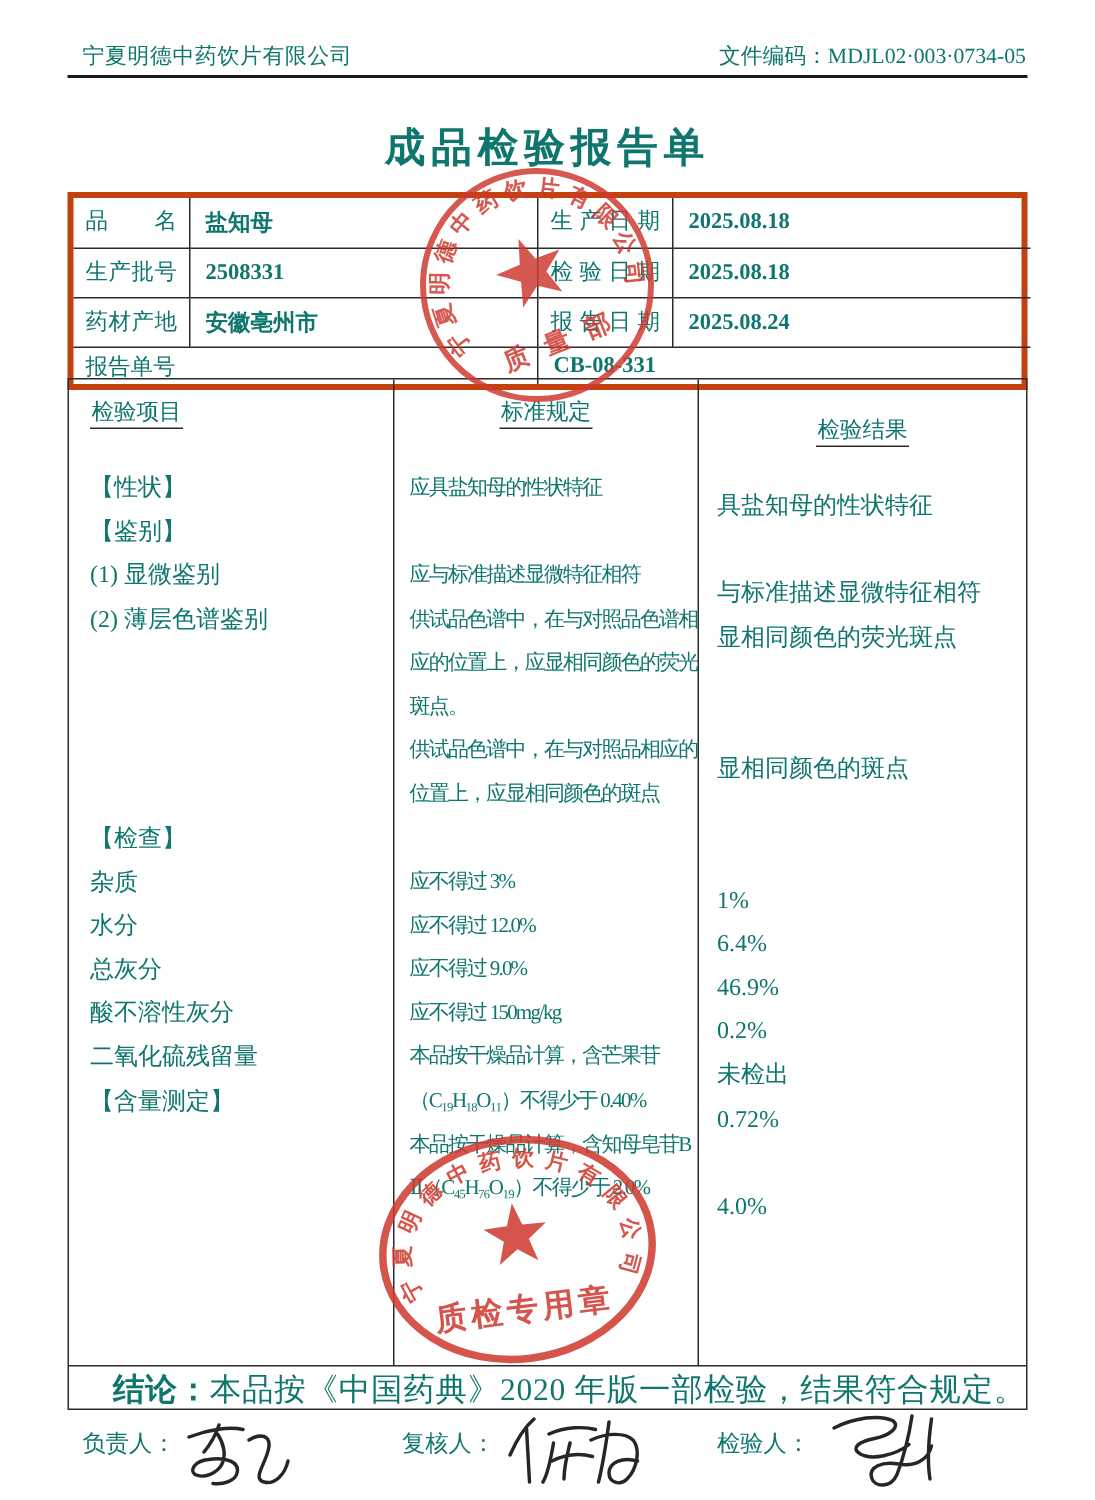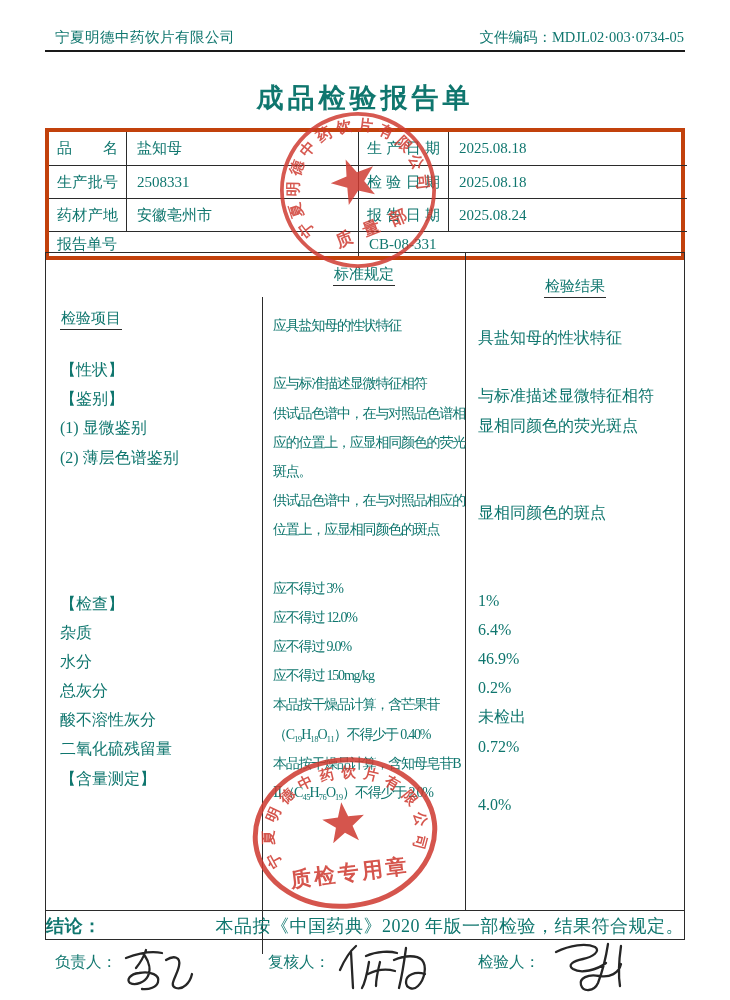--- a/index.html
+++ b/index.html
@@ -17,44 +17,44 @@
   
   .info{position:absolute;left:45px;top:128px;width:640px;border:4px solid #c2410c;
         display:grid;grid-template-columns:78px 232px 90px 238px;
         grid-template-rows:34px 33px 33px 24px;box-sizing:border-box;}
   .cell{display:flex;align-items:center;font-size:15px;box-sizing:border-box;
         border-right:1px solid #2b2b2b;border-bottom:1px solid #2b2b2b;
         padding:0 8px;white-space:nowrap;overflow:visible;}
   .cell.lastcol{border-right:none;}
   .cell.lastrow{border-bottom:none;}
   .cell.spread{display:block;line-height:33px;text-align:justify;text-align-last:justify;}
-  .cell.val{padding-left:10px;}
+  .cell.val{padding-left:10px;font-weight:bold;}
   .span2a{grid-column:1/3;}
   .span2b{grid-column:3/5;}
 
   
   .insp{position:absolute;left:45px;top:252px;width:640px;height:688px;
         border:1px solid #2b2b2b;box-sizing:border-box;}
   .col{position:absolute;top:0;height:657px;box-sizing:border-box;}
-  .c1{left:0;width:217px;border-right:1px solid #2b2b2b;margin-top:44px;}
+  .c1{left:0;width:217px;border-right:1px solid #2b2b2b;}
   .c2{left:217px;width:203px;border-right:1px solid #2b2b2b;}
   .c3{left:420px;width:218px;margin-top:12px;}
   .col-head{height:32px;display:flex;align-items:center;font-size:15px;padding-top:6px;}
   .c1 .col-head{padding-left:14px;}
   .c2 .col-head,.c3 .col-head{justify-content:center;}
   .col-head span{border-bottom:1px solid #2b2b2b;padding:0 1px 1px 1px;}
   .lines{padding-top:20px;}
   .line{height:29.2px;line-height:29.2px;font-size:16px;white-space:nowrap;overflow:visible;}
   .c1 .line{padding-left:14px;}
   .c2 .line{padding-left:10px;font-size:14px;letter-spacing:-1.2px;}
   .c3 .line{padding-left:12px;}
 
   .conclusion{position:absolute;left:0;top:657px;width:638px;height:29px;
-              border-top:1px solid #2b2b2b;display:flex;align-items:center;justify-content:space-between;
-              font-size:18px;letter-spacing:.5px;}
+              border-top:1px solid #2b2b2b;display:flex;align-items:center;justify-content:flex-end;
+              font-size:21px;letter-spacing:.5px;}
   .conclusion .clabel{font-weight:bold;}
 
   
   .sigrow{position:absolute;left:0;top:946px;width:730px;height:54px;font-size:15.5px;}
   .siglabel{position:absolute;top:6px;}
   .sl1{left:55px;} .sl2{left:268px;} .sl3{left:478px;}
   .sig-svg{position:absolute;}
   .sg1{left:112px;top:-6px;} .sg2{left:330px;top:-8px;} .sg3{left:540px;top:-12px;}
   .sig-svg path{stroke:#262626;fill:none;stroke-width:2.3px;stroke-linecap:round;stroke-linejoin:round;}
 

